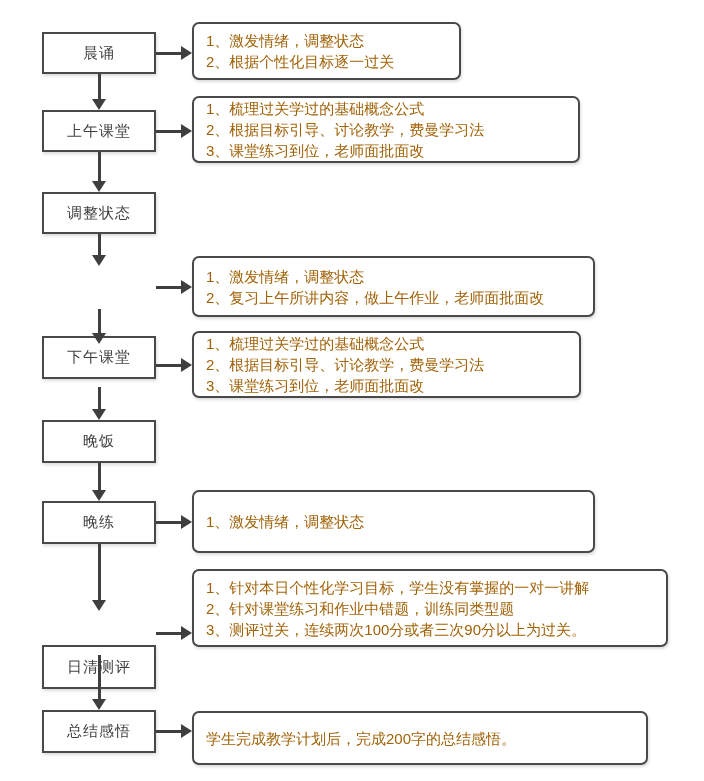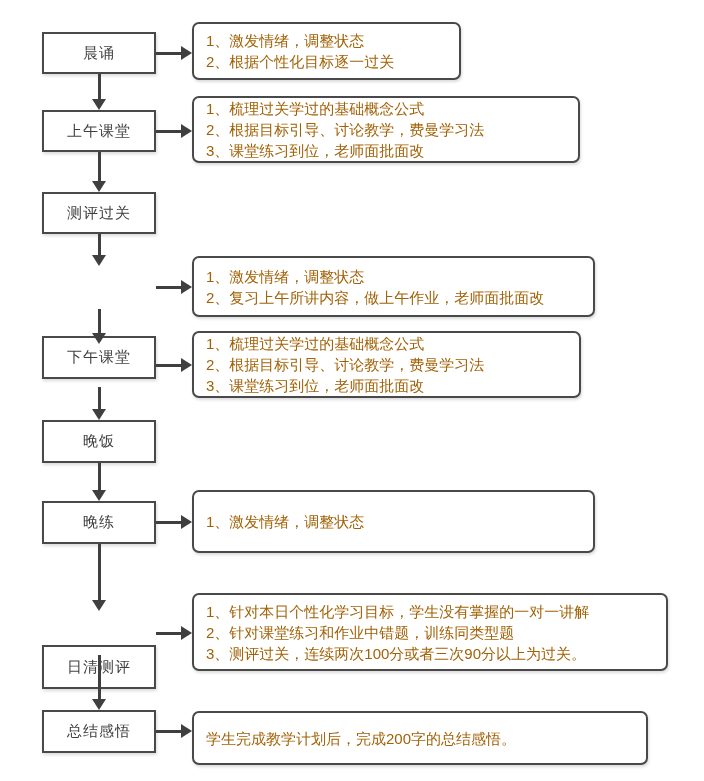--- a/index.html
+++ b/index.html
@@ -43,21 +43,21 @@
 
 <div class="canvas">
 
   <div class="node" style="left:42px;top:32px;width:114px;height:42px">
     <span class="node-label">晨诵</span>
   </div>
   <div class="node" style="left:42px;top:110px;width:114px;height:42px">
     <span class="node-label">上午课堂</span>
   </div>
   <div class="node" style="left:42px;top:192px;width:114px;height:42px">
-    <span class="node-label">测评过关</span>
+    <span class="node-label">调整状态</span>
   </div>
   <div class="node" style="left:42px;top:336px;width:114px;height:43px">
     <span class="node-label">下午课堂</span>
   </div>
   <div class="node" style="left:42px;top:420px;width:114px;height:43px">
     <span class="node-label">晚饭</span>
   </div>
   <div class="node" style="left:42px;top:501px;width:114px;height:43px">
     <span class="node-label">晚练</span>
   </div>
@@ -99,21 +99,21 @@
     <div class="line">2、复习上午所讲内容，做上午作业，老师面批面改</div>
   </div>
   <div class="detail" style="left:192px;top:331px;width:389px;height:67px">
     <div class="line">1、梳理过关学过的基础概念公式</div>
     <div class="line">2、根据目标引导、讨论教学，费曼学习法</div>
     <div class="line">3、课堂练习到位，老师面批面改</div>
   </div>
   <div class="detail" style="left:192px;top:490px;width:403px;height:63px">
     <div class="line">1、激发情绪，调整状态</div>
   </div>
-  <div class="detail" style="left:192px;top:593px;width:476px;height:78px">
+  <div class="detail" style="left:192px;top:569px;width:476px;height:78px">
     <div class="line">1、针对本日个性化学习目标，学生没有掌握的一对一讲解</div>
     <div class="line">2、针对课堂练习和作业中错题，训练同类型题</div>
     <div class="line">3、测评过关，连续两次100分或者三次90分以上为过关。</div>
   </div>
   <div class="detail" style="left:192px;top:711px;width:456px;height:54px">
     <div class="line">学生完成教学计划后，完成200字的总结感悟。</div>
   </div>
 
   <div class="edge-mark"></div>
 

